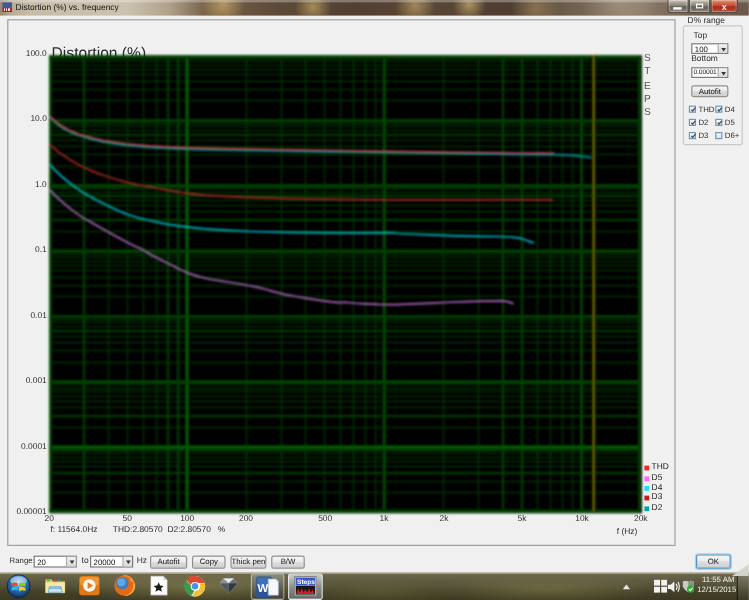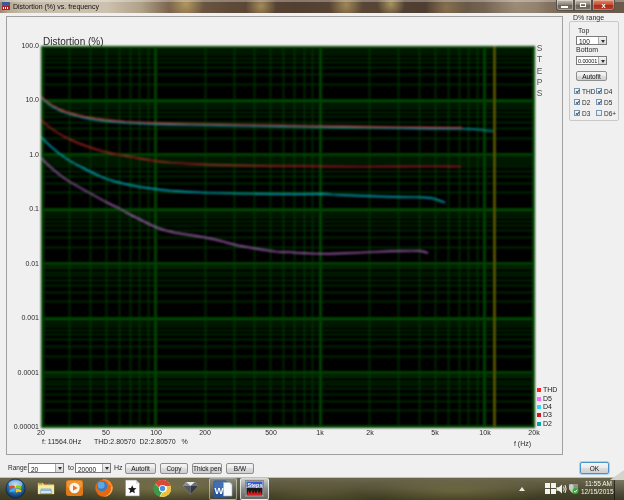--- a/index.html
+++ b/index.html
@@ -32,21 +32,21 @@
 
 <div style="position:absolute;left:556px;top:0;width:18px;height:11px;background:linear-gradient(rgba(200,194,182,.95),rgba(140,132,120,.92) 48%,rgba(105,98,88,.92) 55%,rgba(125,118,106,.95));border:1px solid #55504a;border-top:none;border-bottom-left-radius:3px;box-shadow:inset 0 0 0 1px rgba(255,255,255,.35)"></div>
 <div style="position:absolute;left:574px;top:0;width:18px;height:11px;background:linear-gradient(rgba(200,194,182,.95),rgba(140,132,120,.92) 48%,rgba(105,98,88,.92) 55%,rgba(125,118,106,.95));border:1px solid #55504a;border-top:none;box-shadow:inset 0 0 0 1px rgba(255,255,255,.35)"></div>
 <div style="position:absolute;left:592px;top:0;width:23px;height:11px;background:linear-gradient(#dd8d70,#c94a30 48%,#a62e1e 55%,#b84028);border:1px solid #55504a;border-top:none;border-bottom-right-radius:3px;box-shadow:inset 0 0 0 1px rgba(255,255,255,.3)"></div>
 <div style="position:absolute;left:561px;top:6px;width:7px;height:2px;background:#fff"></div>
 <div style="position:absolute;left:580px;top:3px;width:6px;height:4px;border:1px solid #fff"></div>
 <div style="position:absolute;left:599px;top:1px;width:9px;height:9px;font-size:7.5px;color:#fff;font-weight:bold;line-height:9px;text-align:center">x</div>
 
 <div style="position:absolute;left:6px;top:16px;width:557px;height:439px;border:1px solid #a0a0a0;background:#f0f0f0"></div>
 
-<div class="lab" style="left:43px;top:36px;font-size:10px">Distortion (%)</div>
+<div class="lab" style="left:43px;top:36px;font-size:13px">Distortion (%)</div>
 
 <svg width="494" height="382" style="position:absolute;left:41px;top:46px;filter:blur(0.8px)">
       <rect width="494" height="382" fill="#000"></rect>
       <g shape-rendering="crispEdges">
         <line x1="28.94" y1="0" x2="28.94" y2="381.0" stroke="#004500" stroke-width="1"></line>
         <line x1="49.47" y1="0" x2="49.47" y2="381.0" stroke="#004500" stroke-width="1"></line>
         <line x1="65.39" y1="0" x2="65.39" y2="381.0" stroke="#004500" stroke-width="1"></line>
         <line x1="78.41" y1="0" x2="78.41" y2="381.0" stroke="#004500" stroke-width="1"></line>
         <line x1="89.41" y1="0" x2="89.41" y2="381.0" stroke="#004500" stroke-width="1"></line>
         <line x1="98.94" y1="0" x2="98.94" y2="381.0" stroke="#004500" stroke-width="1"></line>

